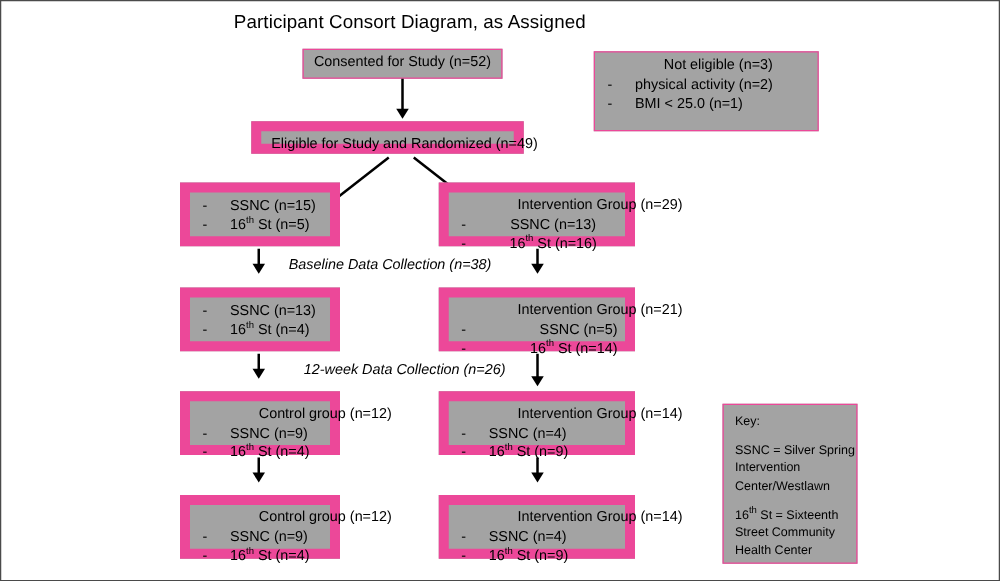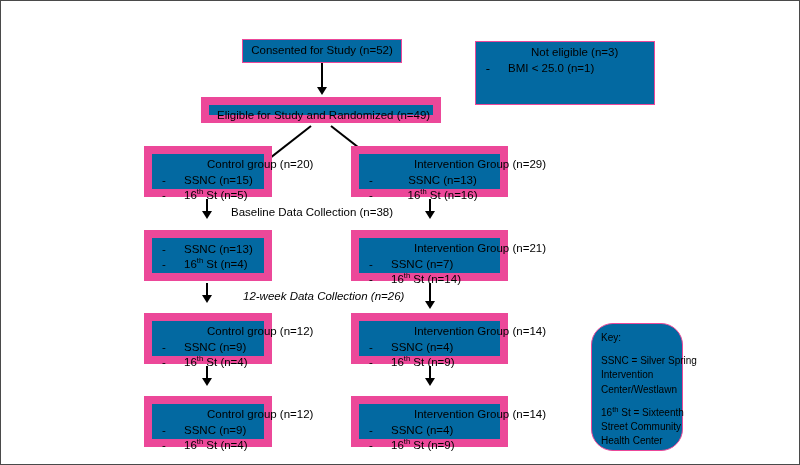--- a/index.html
+++ b/index.html
@@ -28,21 +28,21 @@
     top: 8px;
     font-size: 15px;
     letter-spacing: 0.1px;
     white-space: nowrap;
   }
 
   
   .box {
     position: absolute;
     box-sizing: border-box;
-    background: #0369a1;
+    background: #a3a3a3;
     border: 8px solid #ec4899;
     font-size: 11.5px;
     line-height: 1.32;
   }
   .box.thin { border-width: 1.6px; }
   .box-inner {
     padding: 3px 6px 3px 7px;
   }
   .box-title { white-space: nowrap; padding-left: 48px; }
 
@@ -109,52 +109,53 @@
     position: absolute;
     font-size: 11.5px;
     white-space: nowrap;
   }
 </style>
 </head>
 <body>
 
 <div id="canvas">
 
+  <div class="title">Participant Consort Diagram, as Assigned</div>
 
   <div class="box singleline thin" style="left:241px; top:38px; width:160px; height:24px;">
     <div class="box-inner">Consented for Study (n=52)</div>
   </div>
 
   <div class="vline" style="left:320px; top:62px; height:26px;"></div>
   <div class="arrowhead-down" style="left:316px; top:86px;"></div>
 
   <div class="box thin" style="left:474px; top:40px; width:180px; height:64px;">
     <div class="box-inner">
       <div class="box-title">Not eligible (n=3)</div>
       <ul class="bullets">
         <li><span class="dash">-</span></li>
+        <li style="padding-left:25px;"><span>physical activity (n=2)</span></li>
         <li><span class="dash">-</span><span>BMI &lt; 25.0 (n=1)</span></li>
       </ul>
     </div>
   </div>
 
-  <div class="box singleline" style="left:200px; top:96px; width:240px; height:26px;">
+  <div class="box singleline" style="left:200px; top:96px; width:218px; height:26px;">
     <div class="box-inner">Eligible for Study and Randomized (n=49)</div>
   </div>
 
   <div class="diag" style="left:310px; top:124px; width:68px; transform:rotate(142deg);">
       <span class="tip"></span>
     </div>
   <div class="diag" style="left:330px; top:124px; width:68px; transform:rotate(38deg);">
       <span class="tip"></span>
     </div>
 
   <div class="box" style="left:143px; top:145px; width:128px; height:51px;">
     <div class="box-inner">
-      <div class="box-title">Control group (n=20)</div>
       <ul class="bullets">
         <li><span class="dash">-</span><span>SSNC (n=15)</span></li>
         <li><span class="dash">-</span><span><span>16</span><sup>th</sup><span> St (n=5)</span></span></li>
       </ul>
     </div>
   </div>
 
   <div class="box" style="left:350px; top:145px; width:157px; height:51px;text-align:center;">
     <div class="box-inner">
       <div class="box-title">Intervention Group (n=29)</div>
@@ -162,36 +163,36 @@
         <li><span class="dash">-</span><span>SSNC (n=13)</span></li>
         <li><span class="dash">-</span><span><span>16</span><sup>th</sup><span> St (n=16)</span></span></li>
       </ul>
     </div>
   </div>
 
   <div class="vline" style="left:205px; top:198px; height:14px;"></div>
   <div class="arrowhead-down" style="left:201px; top:210px;"></div>
   <div class="vline" style="left:428px; top:198px; height:14px;"></div>
   <div class="arrowhead-down" style="left:424px; top:210px;"></div>
-  <div class="steplabel" style="left:230px; top:205px;">Baseline Data Collection (n=38)</div>
+  <div class="steplabel" style="left:230px; top:205px;font-style:italic;">Baseline Data Collection (n=38)</div>
 
   <div class="box" style="left:143px; top:229px; width:128px; height:51px;">
     <div class="box-inner">
       <ul class="bullets">
         <li><span class="dash">-</span><span>SSNC (n=13)</span></li>
         <li><span class="dash">-</span><span><span>16</span><sup>th</sup><span> St (n=4)</span></span></li>
       </ul>
     </div>
   </div>
 
-  <div class="box" style="left:350px; top:229px; width:157px; height:51px;">
+  <div class="box" style="left:350px; top:229px; width:157px; height:51px;text-align:right;">
     <div class="box-inner">
       <div class="box-title">Intervention Group (n=21)</div>
       <ul class="bullets">
-        <li><span class="dash">-</span><span>SSNC (n=7)</span></li>
+        <li><span class="dash">-</span><span>SSNC (n=5)</span></li>
         <li><span class="dash">-</span><span><span>16</span><sup>th</sup><span> St (n=14)</span></span></li>
       </ul>
     </div>
   </div>
 
   <div class="vline" style="left:205px; top:282px; height:14px;"></div>
   <div class="arrowhead-down" style="left:201px; top:294px;"></div>
   <div class="vline" style="left:428px; top:282px; height:20px;"></div>
   <div class="arrowhead-down" style="left:424px; top:300px;"></div>
   <div class="steplabel" style="left:242px; top:289px;font-style:italic;">12-week Data Collection (n=26)</div>
@@ -234,21 +235,21 @@
   <div class="box" style="left:350px; top:395px; width:157px; height:51px;">
     <div class="box-inner">
       <div class="box-title">Intervention Group (n=14)</div>
       <ul class="bullets">
         <li><span class="dash">-</span><span>SSNC (n=4)</span></li>
         <li><span class="dash">-</span><span><span>16</span><sup>th</sup><span> St (n=9)</span></span></li>
       </ul>
     </div>
   </div>
 
-  <div class="box keybox thin" style="left:590px; top:322px; width:92px; height:128px;border-radius:22px;">
+  <div class="box keybox thin" style="left:577px; top:322px; width:108px; height:128px;">
     <div class="box-inner">
       <div>Key:</div>
       <div class="gap"></div>
       <div>SSNC = Silver Spring</div>
       <div>Intervention</div>
       <div>Center/Westlawn</div>
       <div class="gap"></div>
       <div><span>16</span><sup>th</sup><span> St = Sixteenth</span></div>
       <div>Street Community</div>
       <div>Health Center</div>

